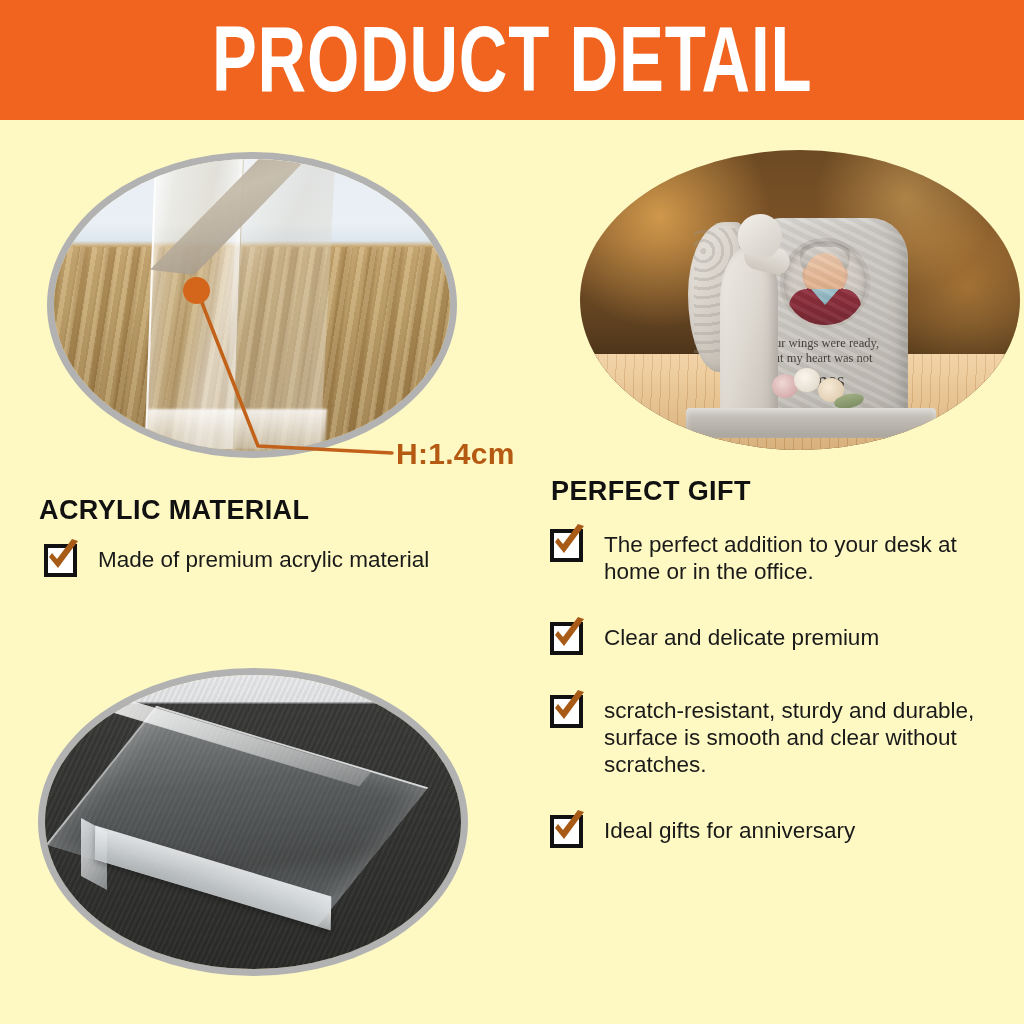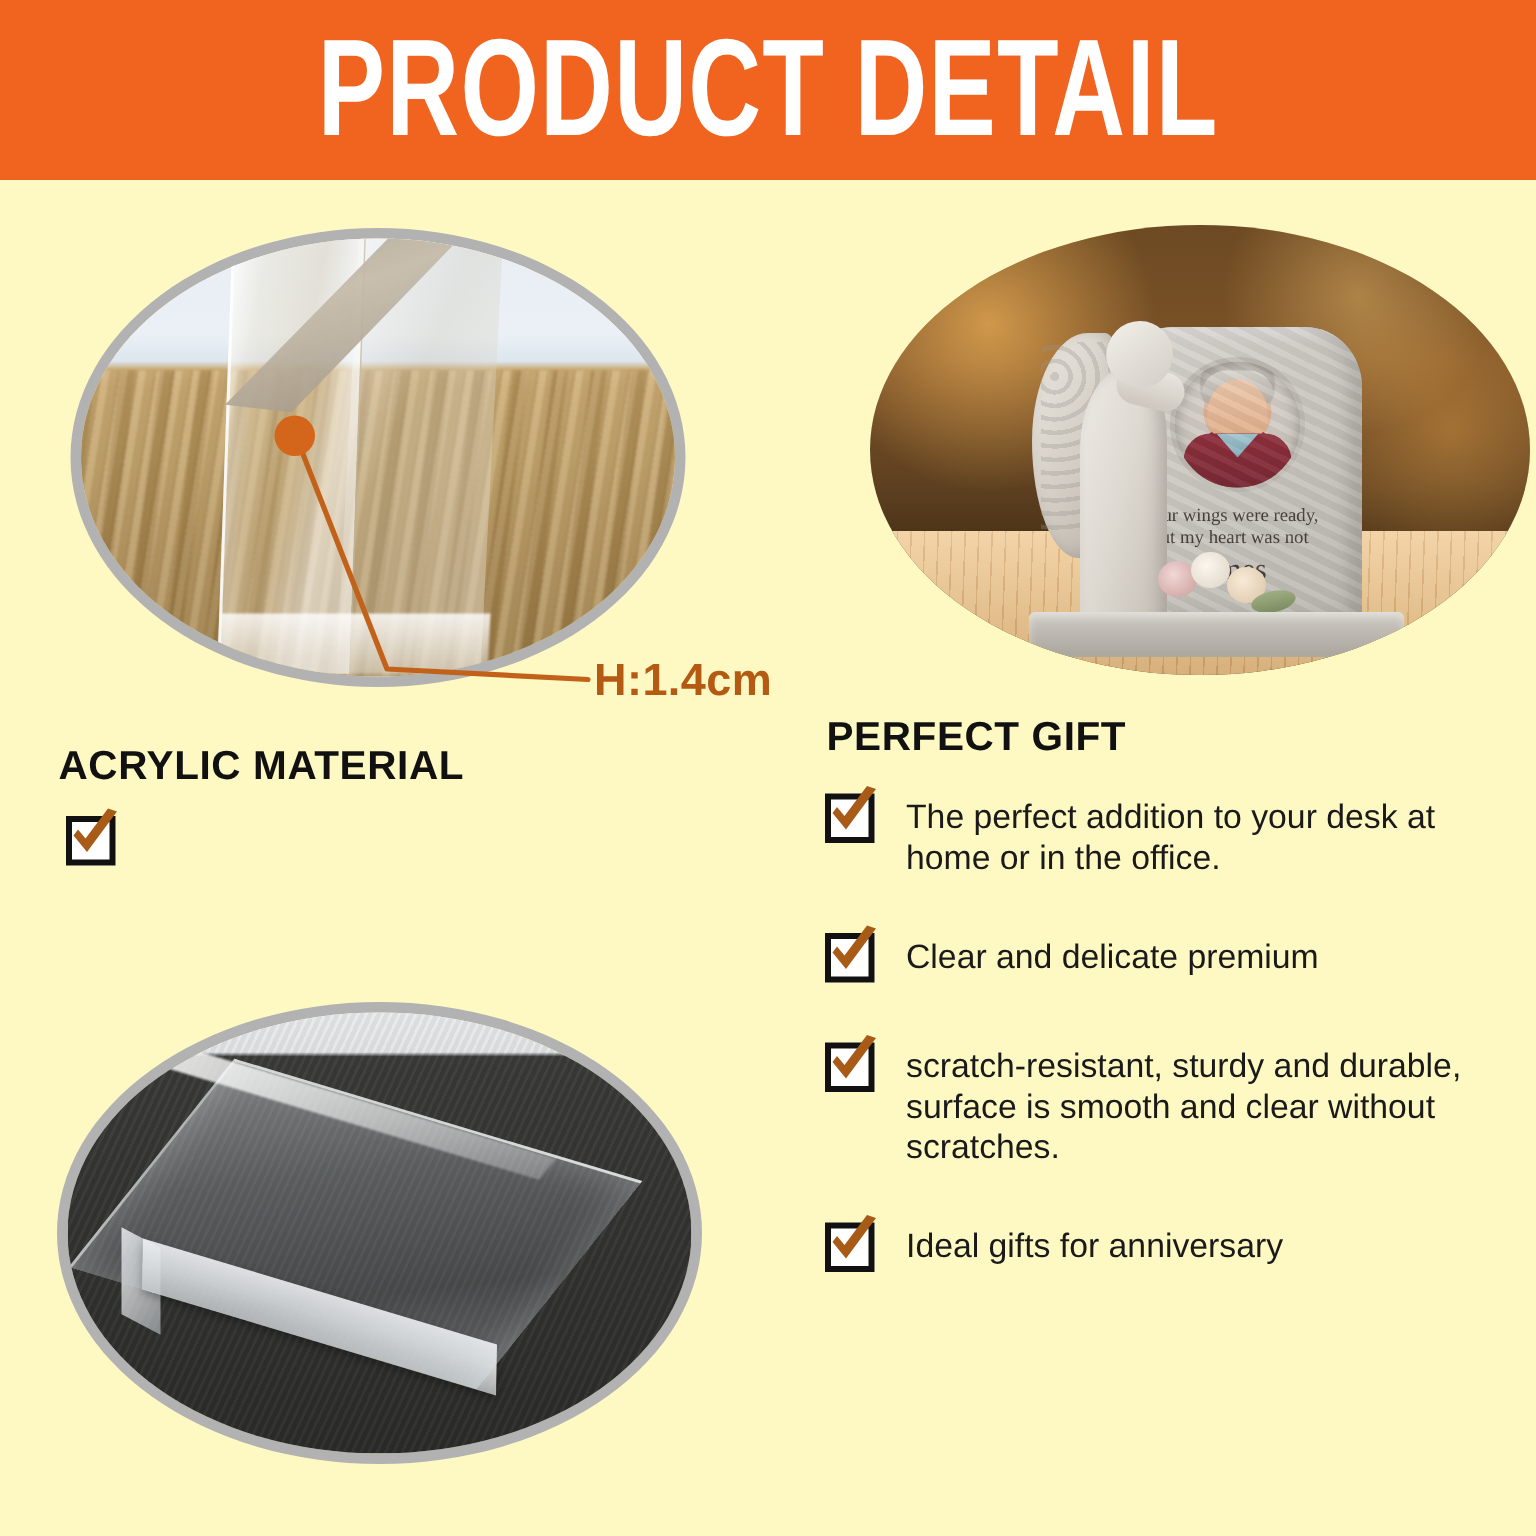--- a/index.html
+++ b/index.html
@@ -382,20 +382,21 @@
   <div class="section-heading" id="heading-acrylic">ACRYLIC MATERIAL</div>
 
   <div class="bullet-list" id="list-acrylic">
     <div class="bullet">
       <div class="check-wrap">
         <div class="check-box"></div>
         <svg class="check-mark" viewBox="0 0 44 44">
           <path d="M9 21 L18 32 L38 5 L32 3 L17 23 L12 17 Z" fill="#A85A17"></path>
         </svg>
       </div>
+      <div class="bullet-text">Made of premium acrylic material</div>
     </div>
   </div>
 
   <div class="section-heading" id="heading-gift">PERFECT GIFT</div>
 
   <div class="bullet-list" id="list-gift">
 
     <div class="bullet">
       <div class="check-wrap">
         <div class="check-box"></div>

